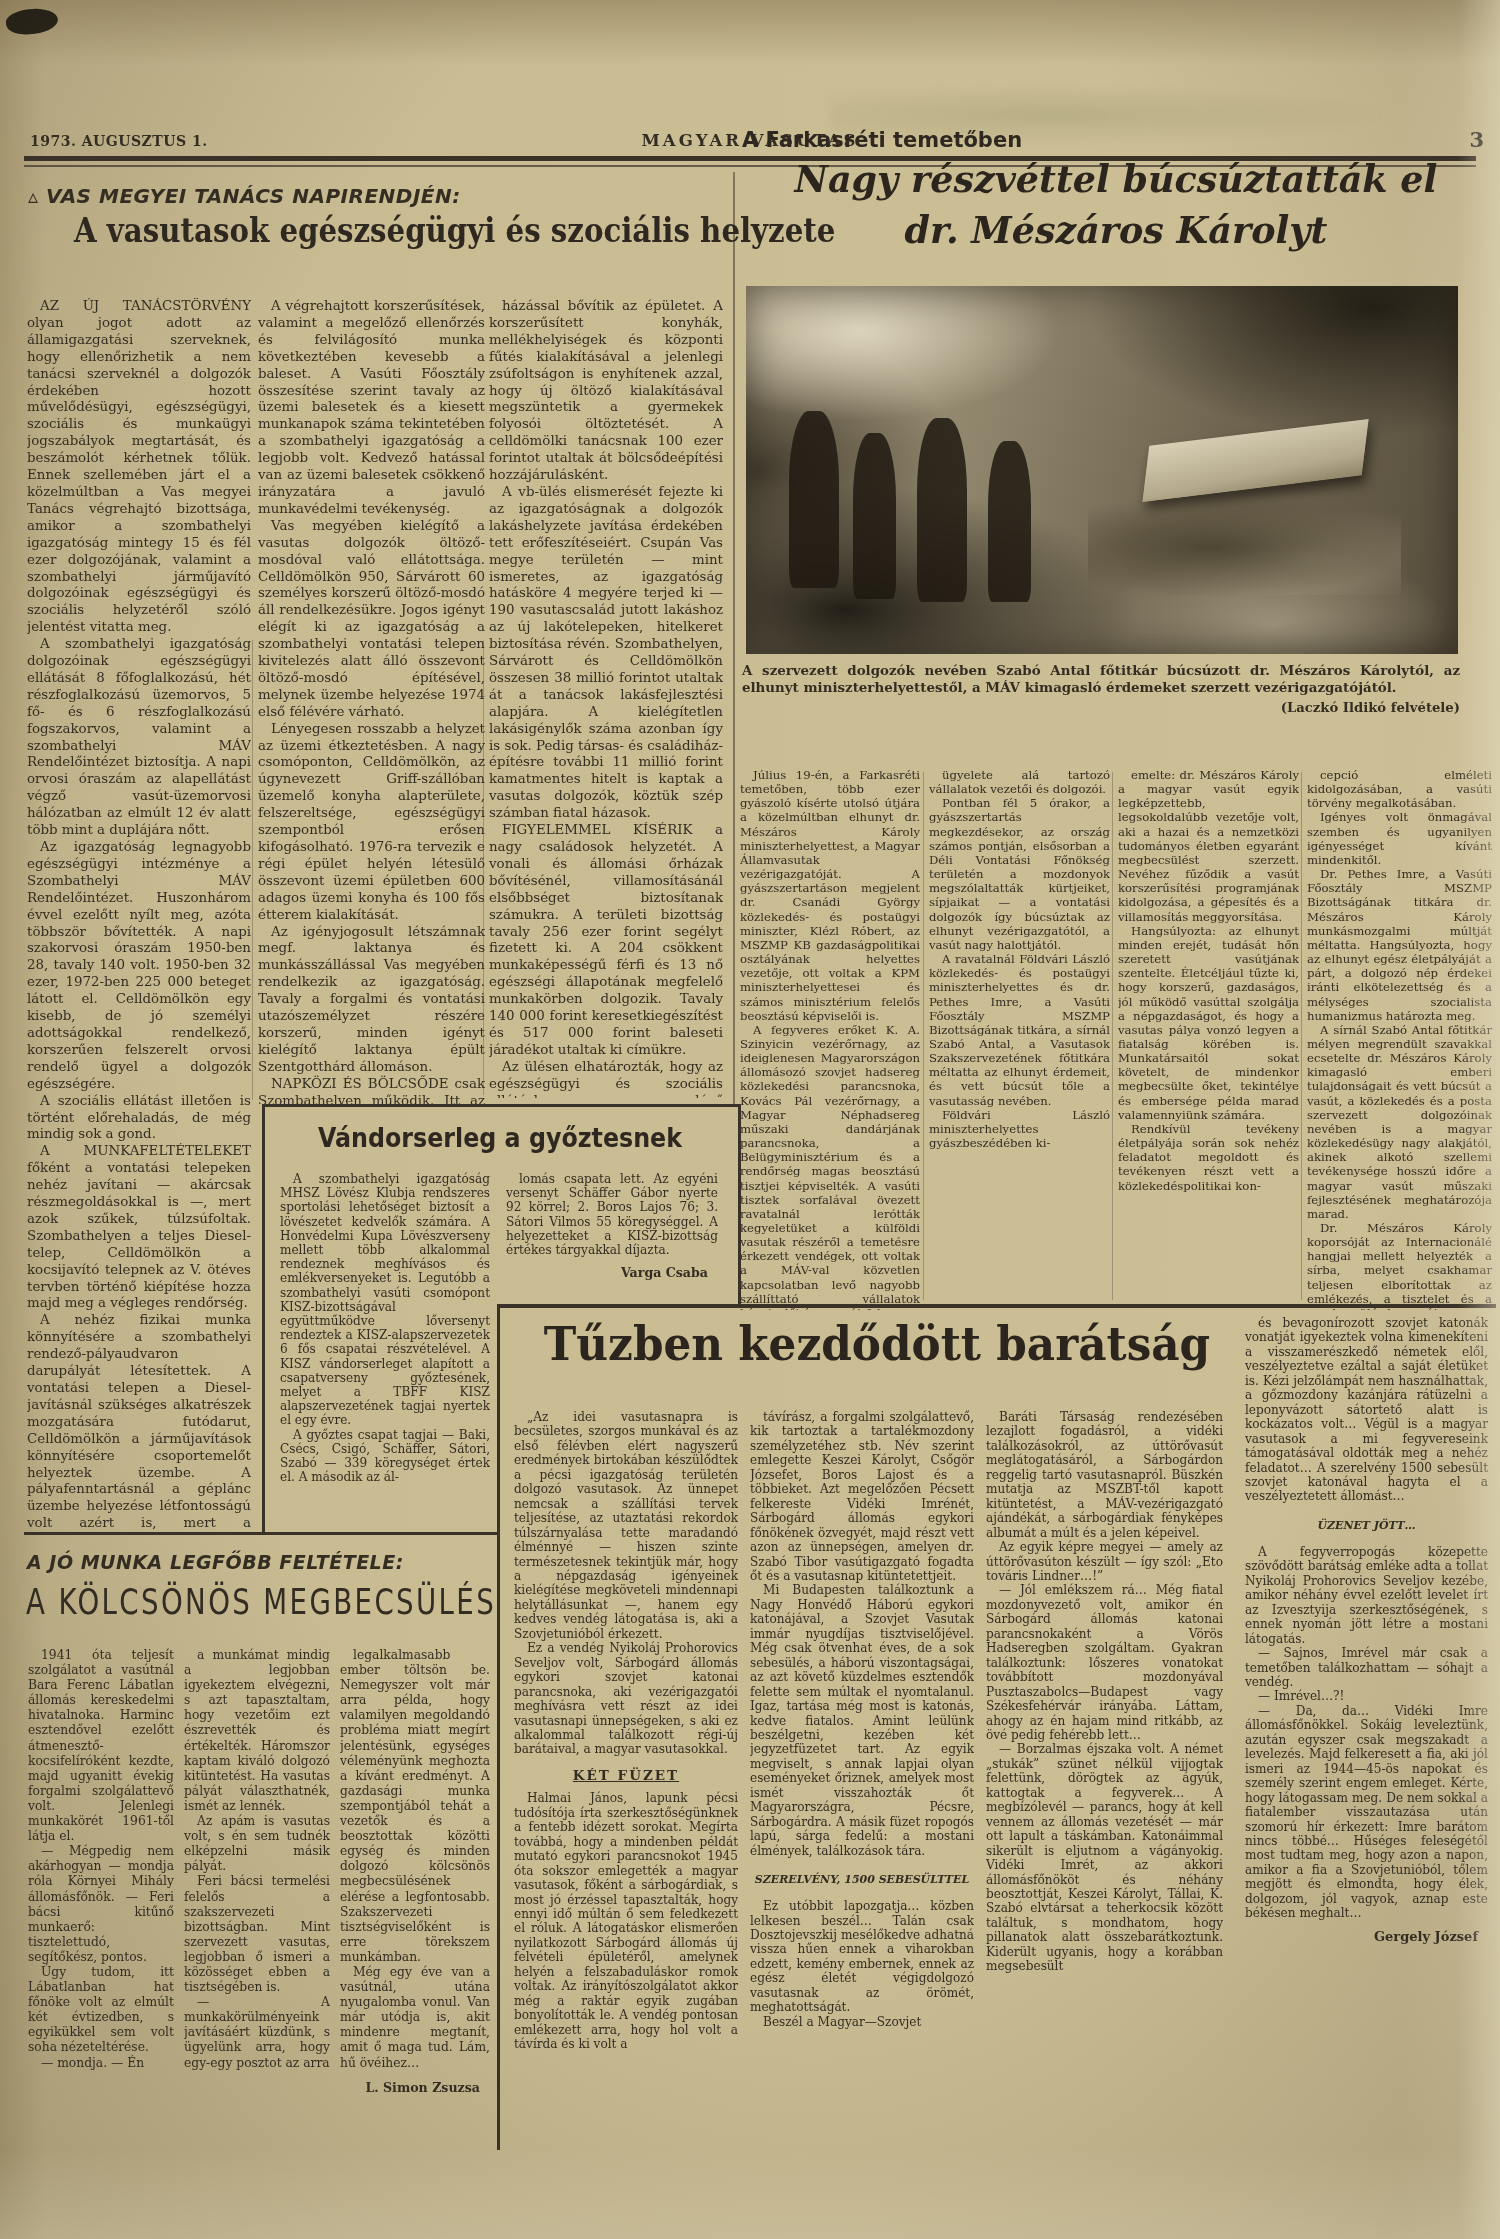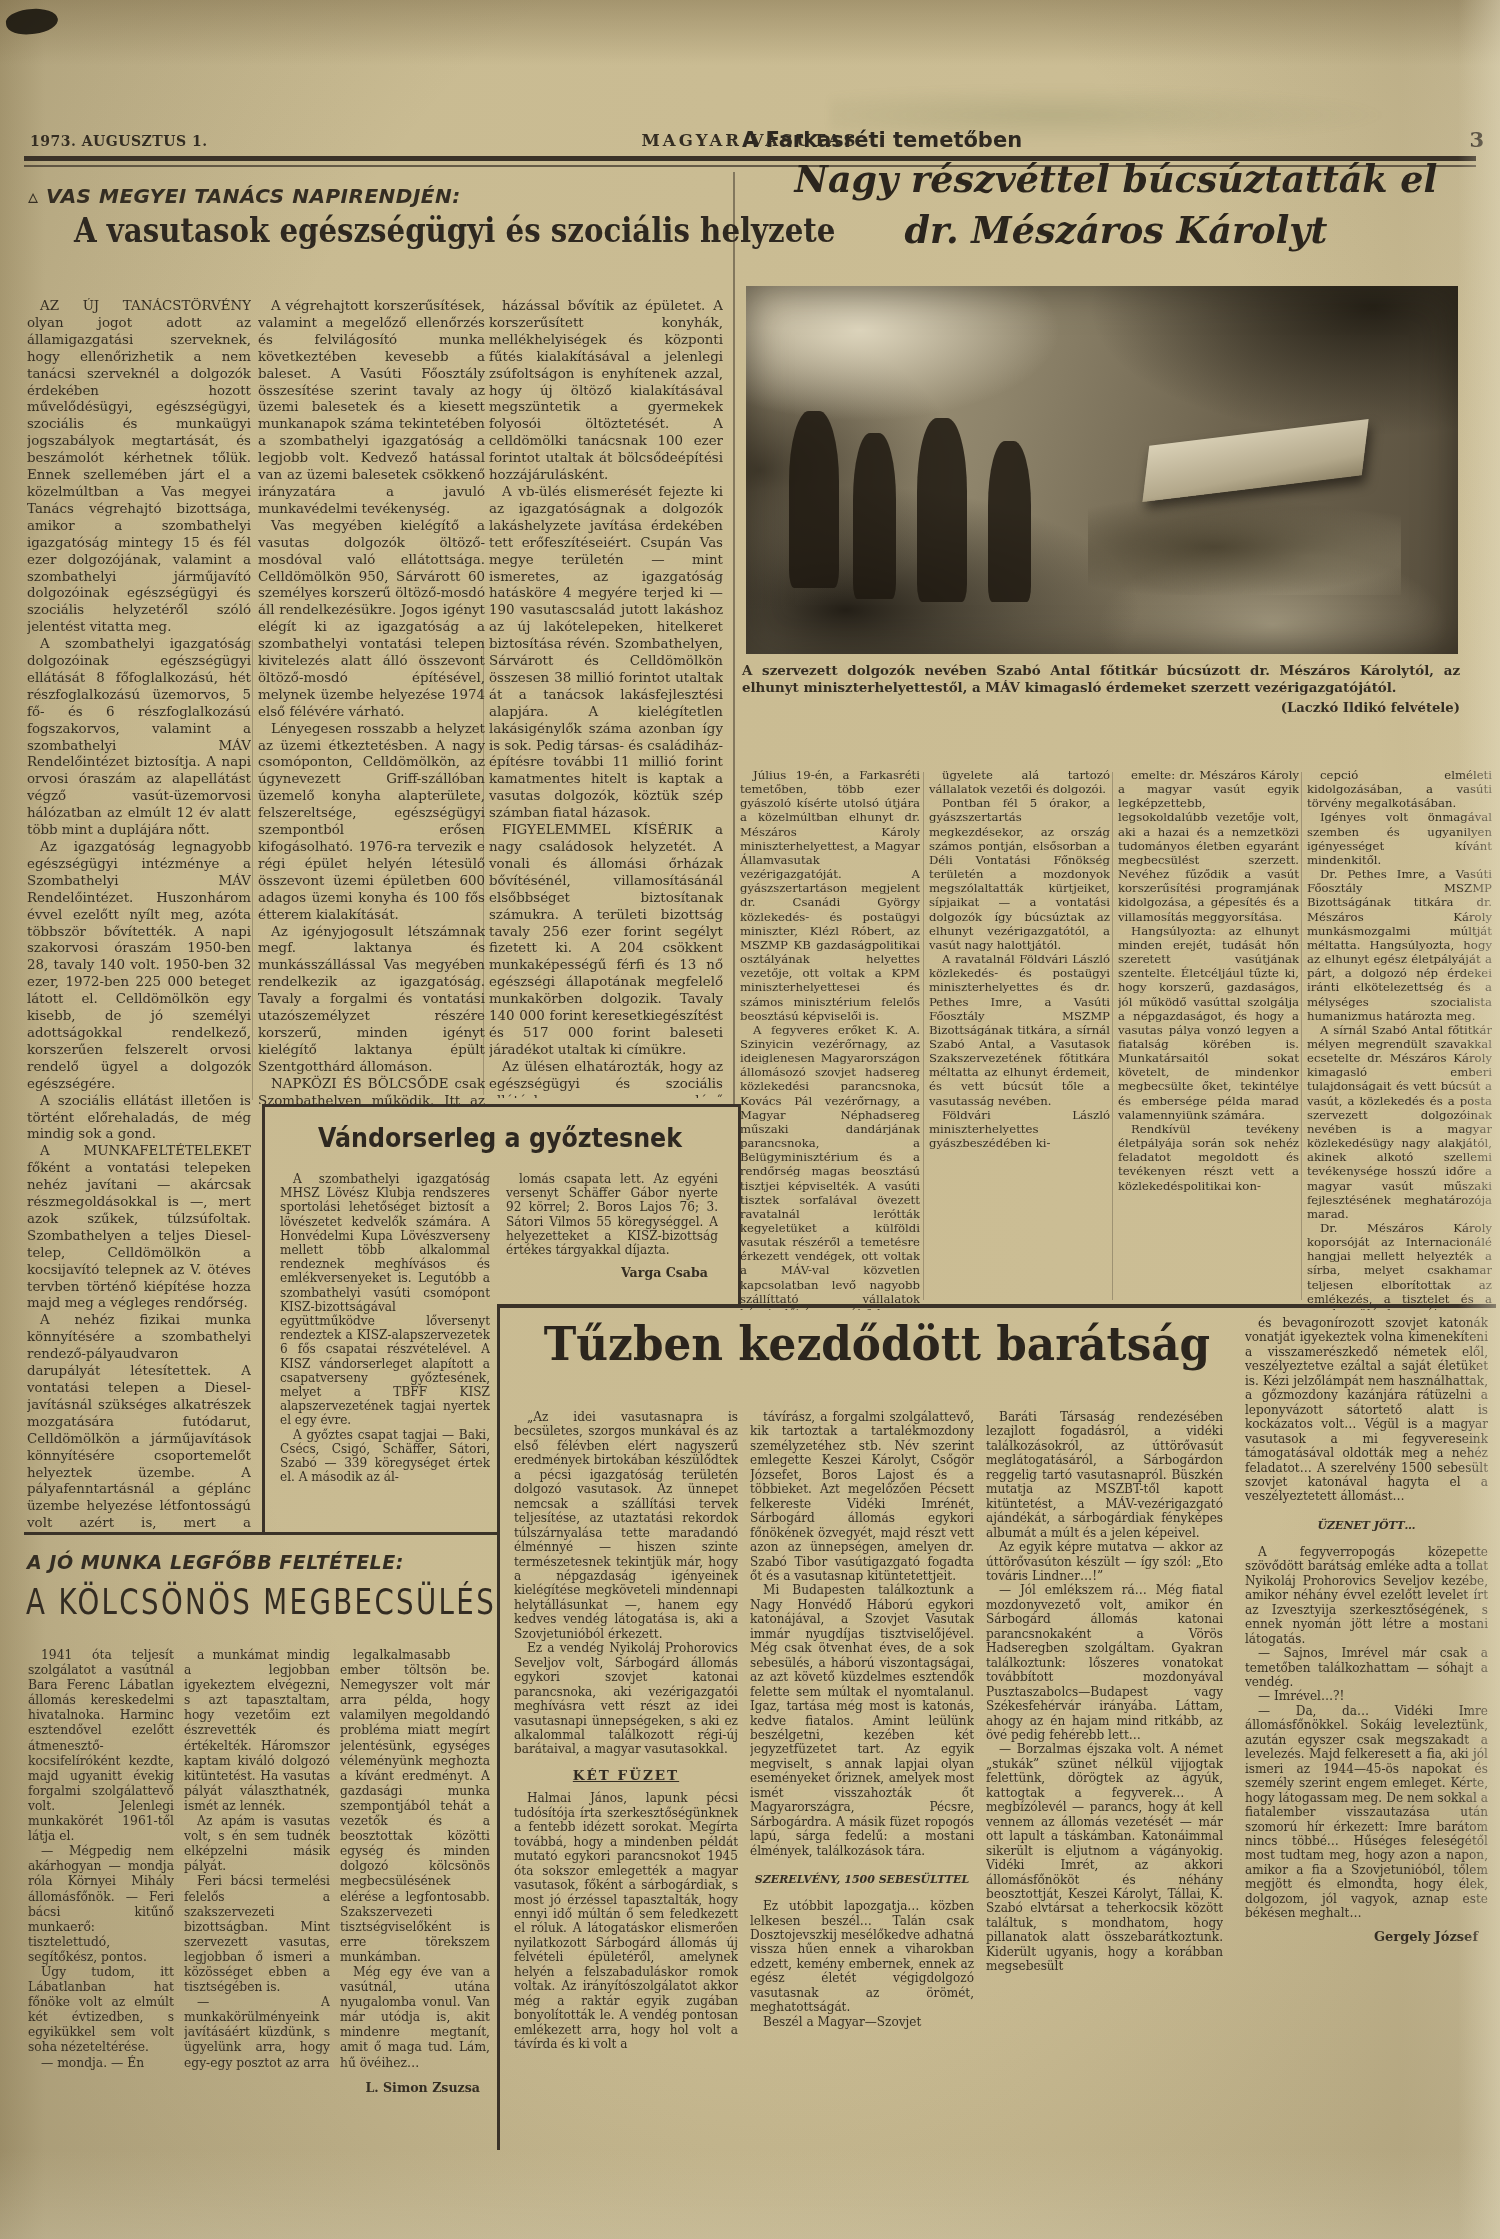--- a/index.html
+++ b/index.html
@@ -210,21 +210,21 @@
       </div>
     <div class="sub-it">SZERELVÉNY, 1500 SEBESÜLTTEL</div>
     <div>
         <p>Ez utóbbit lapozgatja… közben lelkesen beszél… Talán csak Dosztojevszkij mesélőkedve adhatná vissza hűen ennek a viharokban edzett, kemény embernek, ennek az egész életét végigdolgozó vasutasnak az örömét, meghatottságát.</p>
         <p>Beszél a Magyar—Szovjet</p>
       </div>
   </div>
   <div class="col fr-col" style="left:986px;top:1410px;width:237px;height:740px">
     <div>
         <p>Baráti Társaság rendezésében lezajlott fogadásról, a vidéki találkozásokról, az úttörővasút meglátogatásáról, a Sárbogárdon reggelig tartó vasutasnapról. Büszkén mutatja az MSZBT-től kapott kitüntetést, a MÁV-vezérigazgató ajándékát, a sárbogárdiak fényképes albumát a múlt és a jelen képeivel.</p>
-        <p>Az egyik képre mutatva — akkor az úttörővasúton készült — így szól: „Eto továris Lindner…!”</p>
+        <p>Az egyik képre megyei — amely az úttörővasúton készült — így szól: „Eto továris Lindner…!”</p>
         <p>— Jól emlékszem rá… Még fiatal mozdonyvezető volt, amikor én Sárbogárd állomás katonai parancsnokaként a Vörös Hadseregben szolgáltam. Gyakran találkoztunk: lőszeres vonatokat továbbított mozdonyával Pusztaszabolcs—Budapest vagy Székesfehérvár irányába. Láttam, ahogy az én hajam mind ritkább, az övé pedig fehérebb lett…</p>
         <p>— Borzalmas éjszaka volt. A német „stukák” szünet nélkül vijjogtak felettünk, dörögtek az ágyúk, kattogtak a fegyverek… A megbízólevél — parancs, hogy át kell vennem az állomás vezetését — már ott lapult a táskámban. Katonáimmal sikerült is eljutnom a vágányokig. Vidéki Imrét, az akkori állomásfőnököt és néhány beosztottját, Keszei Károlyt, Tállai, K. Szabó elvtársat a teherkocsik között találtuk, s mondhatom, hogy pillanatok alatt összebarátkoztunk. Kiderült ugyanis, hogy a korábban megsebesült</p>
       </div>
   </div>
   <div class="col fr-col" style="left:1245px;top:1316px;width:243px;height:834px">
     <div>
         <p>és bevagonírozott szovjet katonák vonatját igyekeztek volna kimenekíteni a visszamerészkedő németek elől, veszélyeztetve ezáltal a saját életüket is. Kézi jelzőlámpát nem használhattak, a gőzmozdony kazánjára rátüzelni a leponyvázott sátortető alatt is kockázatos volt… Végül is a magyar vasutasok a mi fegyvereseink támogatásával oldották meg a nehéz feladatot… A szerelvény 1500 sebesült szovjet katonával hagyta el a veszélyeztetett állomást…</p>
       </div>
     <div class="sub-it">ÜZENET JÖTT…</div>
     <div>

